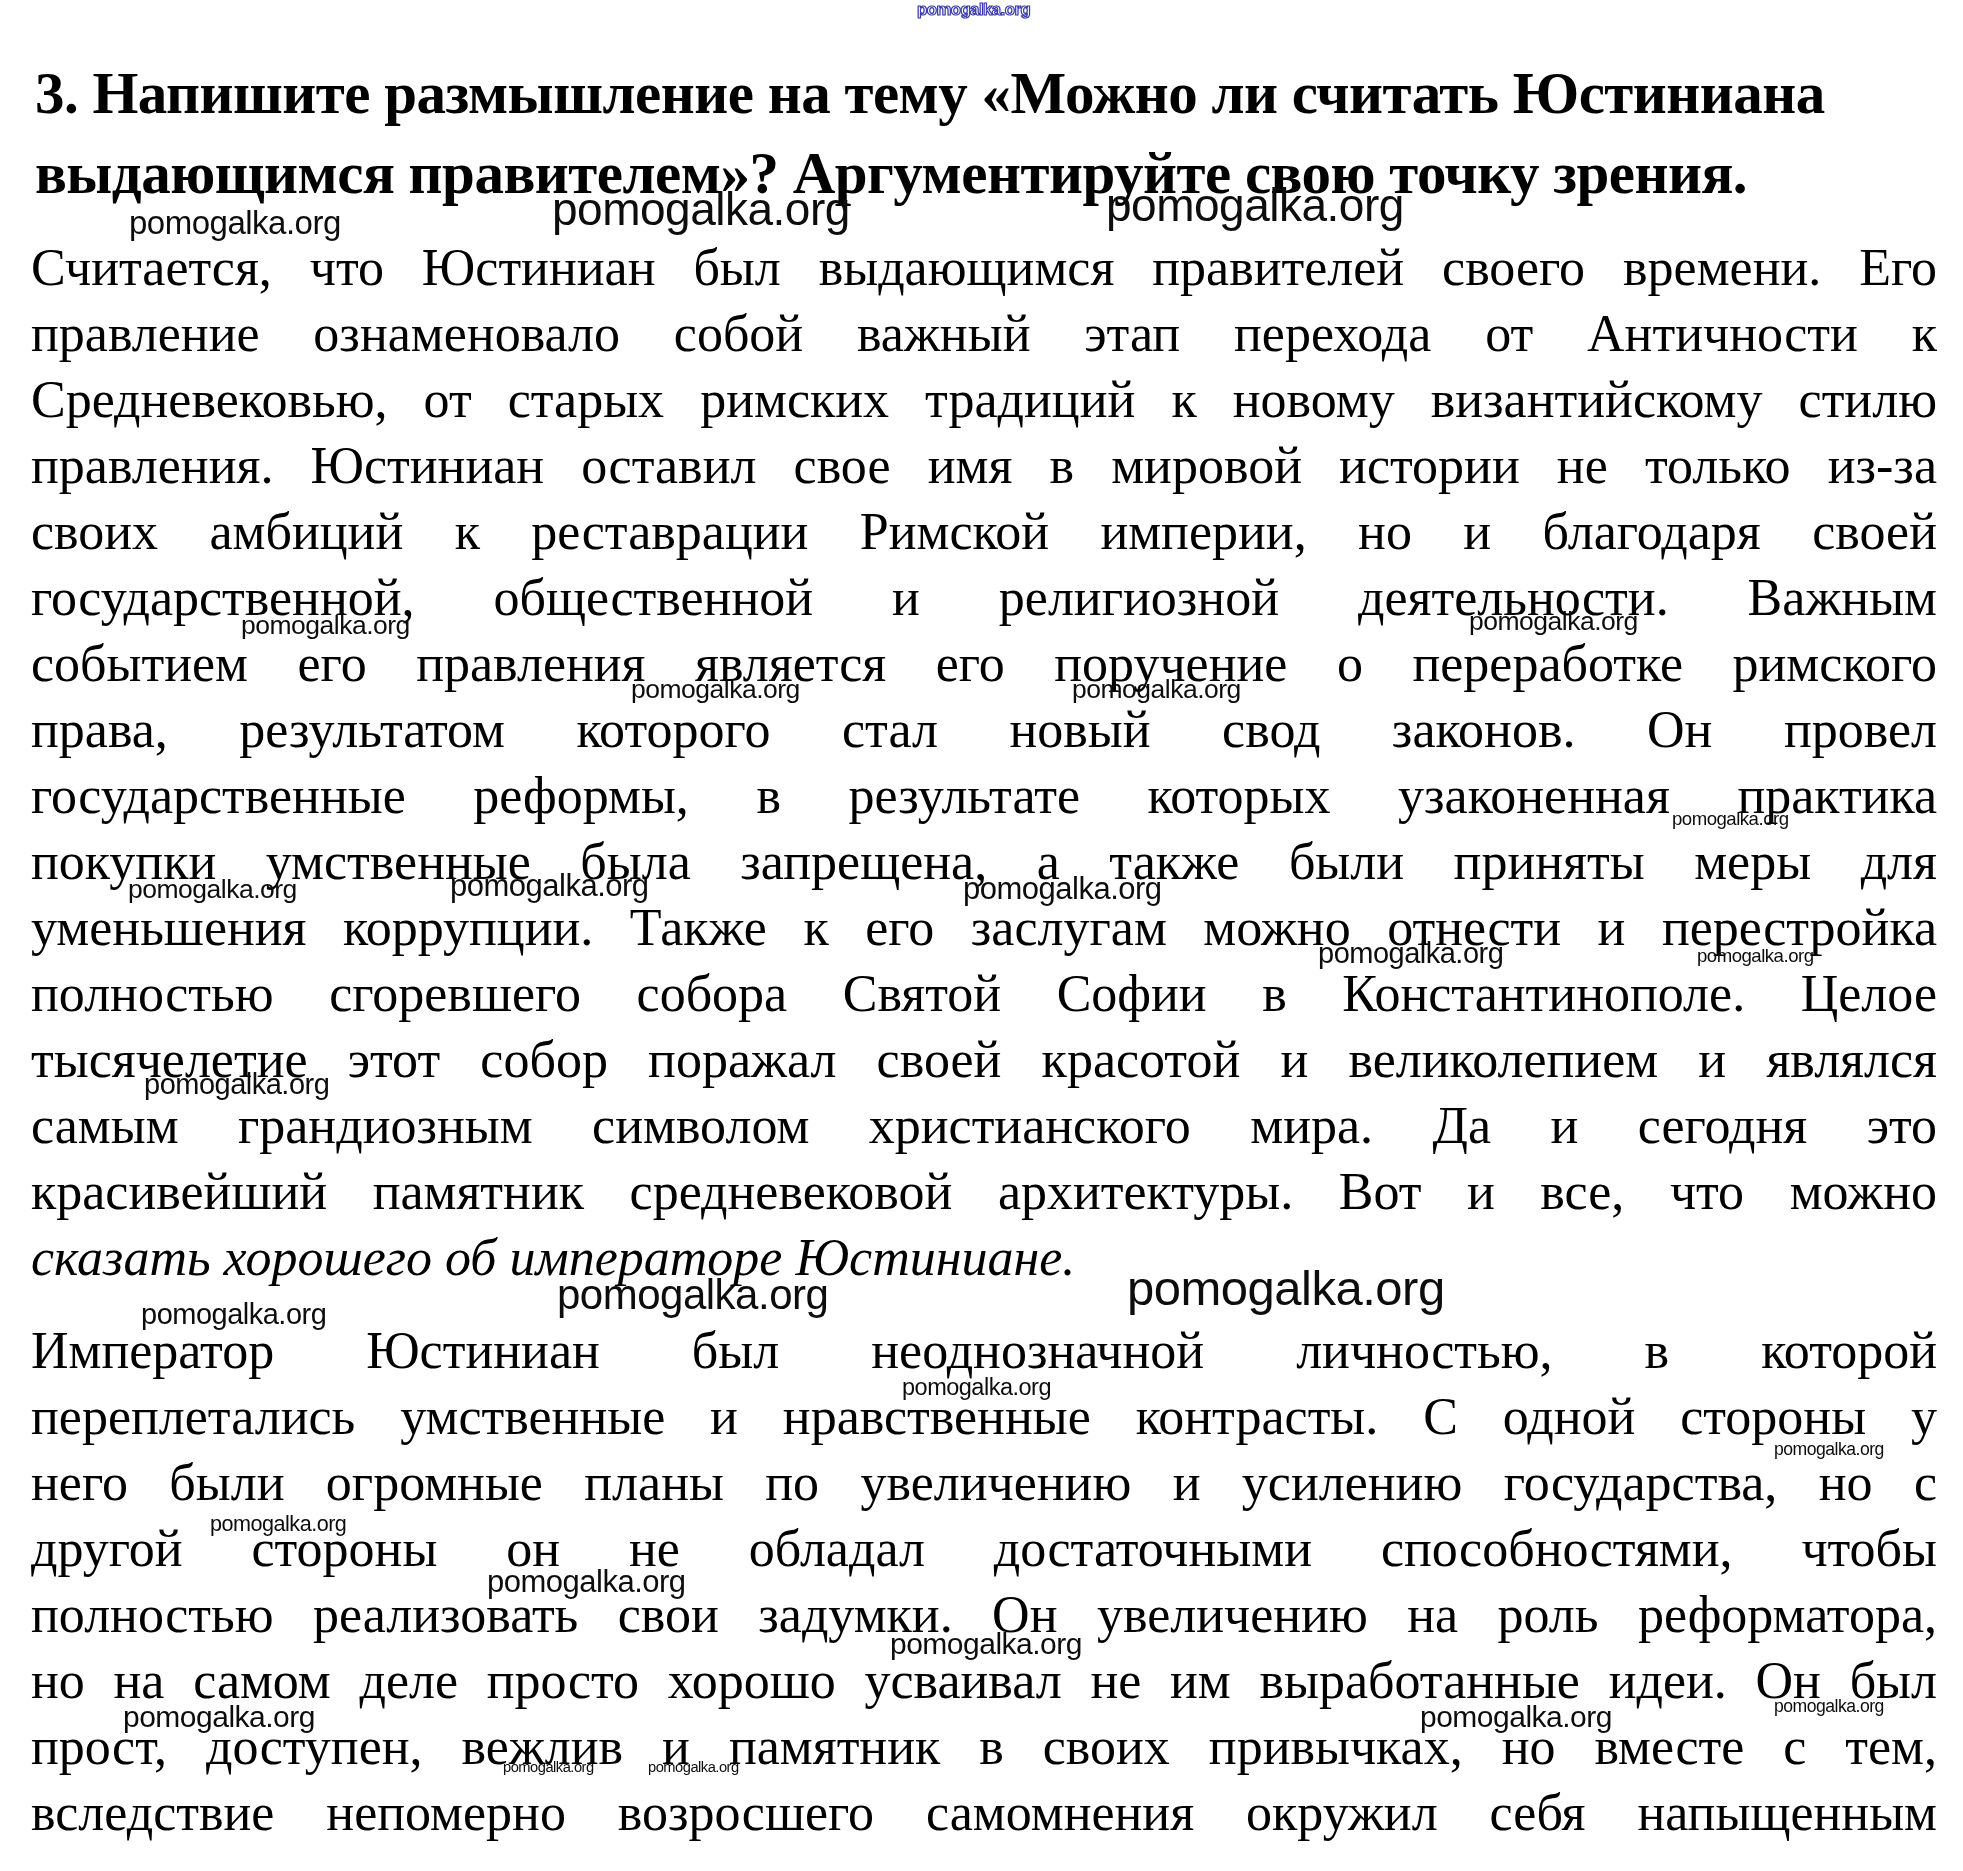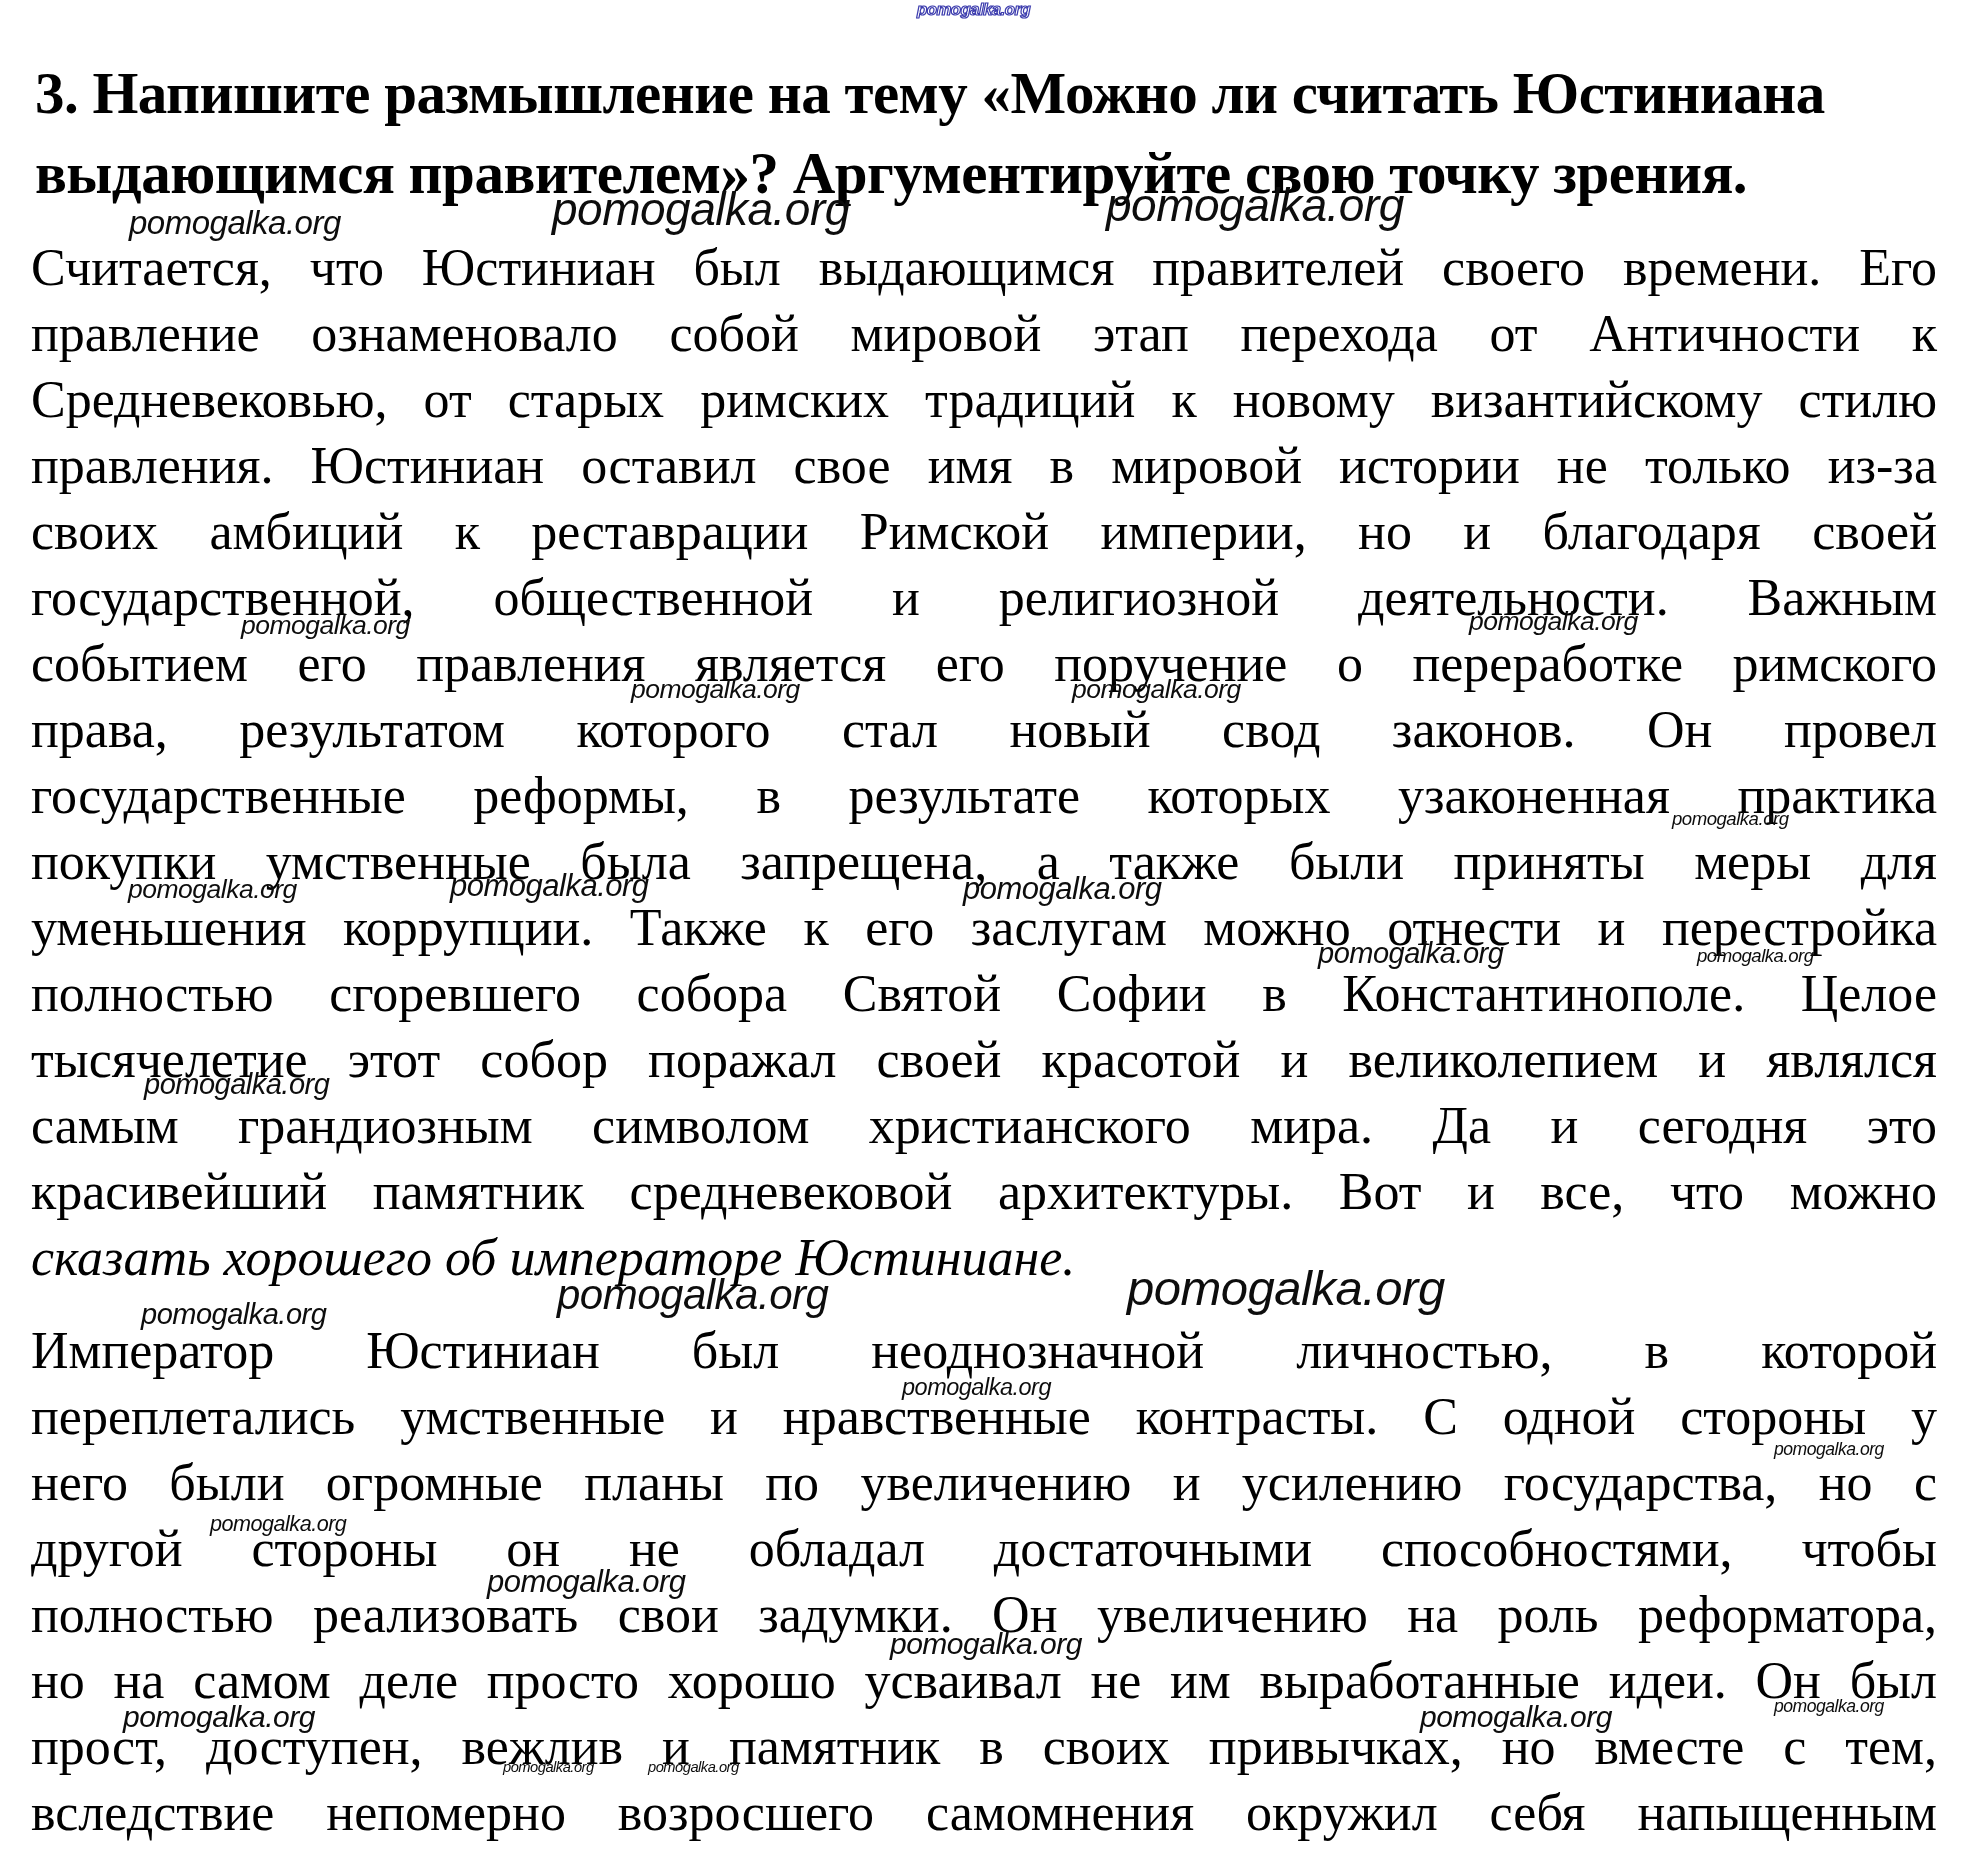--- a/index.html
+++ b/index.html
@@ -51,21 +51,20 @@
     font-style:italic;
   }
   .wm{
     position:absolute;
     font-family:"Liberation Sans", sans-serif;
     color:#0d0d0d;
     white-space:nowrap;
     line-height:1;
     letter-spacing:-0.5px;
     z-index:3;
-    font-style:italic;
   }
   .wm.blue{
     color:#ffffff;
     -webkit-text-stroke:1.2px #3d3dae;
     text-shadow:0 0 1px #3d3dae;
     font-weight:bold;
   }
 </style>
 </head>
 <body>
@@ -74,21 +73,21 @@
 
   <div class="title">
     <div>3. Напишите размышление на тему «Можно ли считать Юстиниана</div>
     <div>выдающимся правителем»? Аргументируйте свою точку зрения.</div>
   </div>
 
   <div class="essay">
 
     <div class="para first">
       <div class="tline">Считается, что Юстиниан был выдающимся правителей своего времени. Его</div>
-      <div class="tline">правление ознаменовало собой мировой этап перехода от Античности к</div>
+      <div class="tline">правление ознаменовало собой важный этап перехода от Античности к</div>
       <div class="tline">Средневековью, от старых римских традиций к новому византийскому стилю</div>
       <div class="tline">правления. Юстиниан оставил свое имя в мировой истории не только из-за</div>
       <div class="tline">своих амбиций к реставрации Римской империи, но и благодаря своей</div>
       <div class="tline">государственной, общественной и религиозной деятельности. Важным</div>
       <div class="tline">событием его правления является его поручение о переработке римского</div>
       <div class="tline">права, результатом которого стал новый свод законов. Он провел</div>
       <div class="tline">государственные реформы, в результате которых узаконенная практика</div>
       <div class="tline">покупки умственные была запрещена, а также были приняты меры для</div>
       <div class="tline">уменьшения коррупции. Также к его заслугам можно отнести и перестройка</div>
       <div class="tline">полностью сгоревшего собора Святой Софии в Константинополе. Целое</div>

